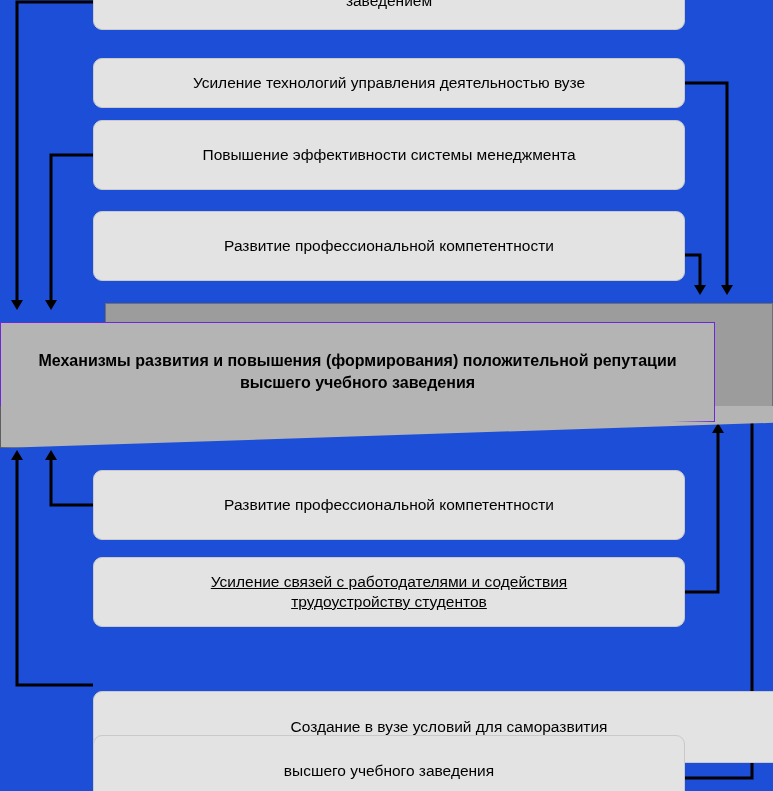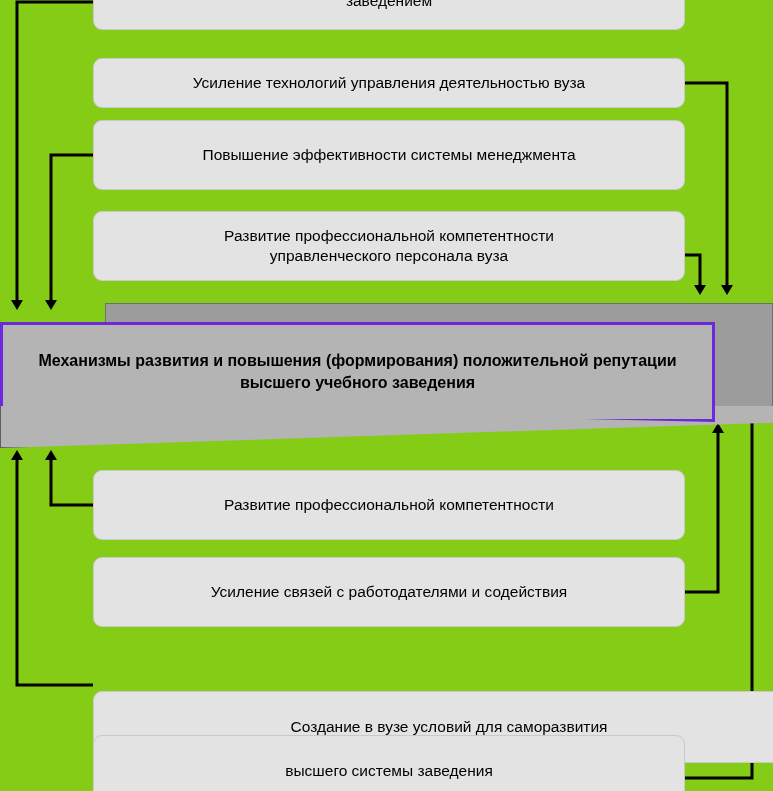--- a/index.html
+++ b/index.html
@@ -4,21 +4,21 @@
 <style>
   html, body {
     margin: 0;
     padding: 0;
     background: #ffffff;
   }
   #stage {
     position: relative;
     width: 773px;
     height: 791px;
-    background: #84cc16;
+    background: #1d4ed8;
     font-family: "Liberation Sans", sans-serif;
     overflow: hidden;
   }
   .node {
     position: absolute;
     background: #e3e3e3;
     border: 1px solid #c9c9c9;
     border-radius: 9px;
     box-sizing: border-box;
     display: flex;
@@ -43,21 +43,21 @@
     border: 1px solid #6f6f6f;
     box-sizing: border-box;
   }
   .center-front {
     position: absolute;
     left: 0px;
     top: 322px;
     width: 715px;
     height: 100px;
     background: #b4b4b4;
-    border: 3px solid #6d28d9;
+    border: 1px solid #6d28d9;
     box-sizing: border-box;
     display: flex;
     align-items: center;
     justify-content: center;
     text-align: center;
     font-weight: bold;
     font-size: 16px;
     line-height: 1.35;
     color: #000000;
     padding: 0 24px;
@@ -114,63 +114,63 @@
   </svg>
 
   <div class="node" style="left:93px; top:-28px; width:592px; height:58px;">
     <div>
       <span>заведением</span>
     </div>
   </div>
 
   <div class="node" style="left:93px; top:58px; width:592px; height:50px;">
     <div>
-      <span>Усиление технологий управления деятельностью вуза</span>
+      <span>Усиление технологий управления деятельностью вузе</span>
     </div>
   </div>
 
   <div class="node" style="left:93px; top:120px; width:592px; height:70px;">
     <div>
       <span>Повышение эффективности системы менеджмента</span>
     </div>
   </div>
 
   <div class="node" style="left:93px; top:211px; width:592px; height:70px;">
     <div>
       <span>Развитие профессиональной компетентности</span>
-      <span>управленческого персонала вуза</span>
     </div>
   </div>
 
   <div class="center-back"></div>
   <div class="center-tail"></div>
   <div class="center-front">
     <div>
       <span>Механизмы развития и повышения (формирования)</span>
       <span>положительной репутации высшего учебного заведения</span>
     </div>
   </div>
 
   <div class="node" style="left:93px; top:470px; width:592px; height:70px;">
     <div>
       <span>Развитие профессиональной компетентности</span>
     </div>
   </div>
 
-  <div class="node" style="left:93px; top:557px; width:592px; height:70px;">
+  <div class="node" style="left:93px; top:557px; width:592px; height:70px;text-decoration:underline;">
     <div>
       <span>Усиление связей с работодателями и содействия</span>
+      <span>трудоустройству студентов</span>
     </div>
   </div>
 
   <div class="node" style="left:93px; top:680px; width:712px; height:72px;margin-top:11px;">
     <div>
       <span>Создание в вузе условий для саморазвития</span>
     </div>
   </div>
 
   <div class="node" style="left:93px; top:735px; width:592px; height:72px;">
     <div>
-      <span>высшего системы заведения</span>
+      <span>высшего учебного заведения</span>
     </div>
   </div>
 
 </div>
 
 </body></html>

